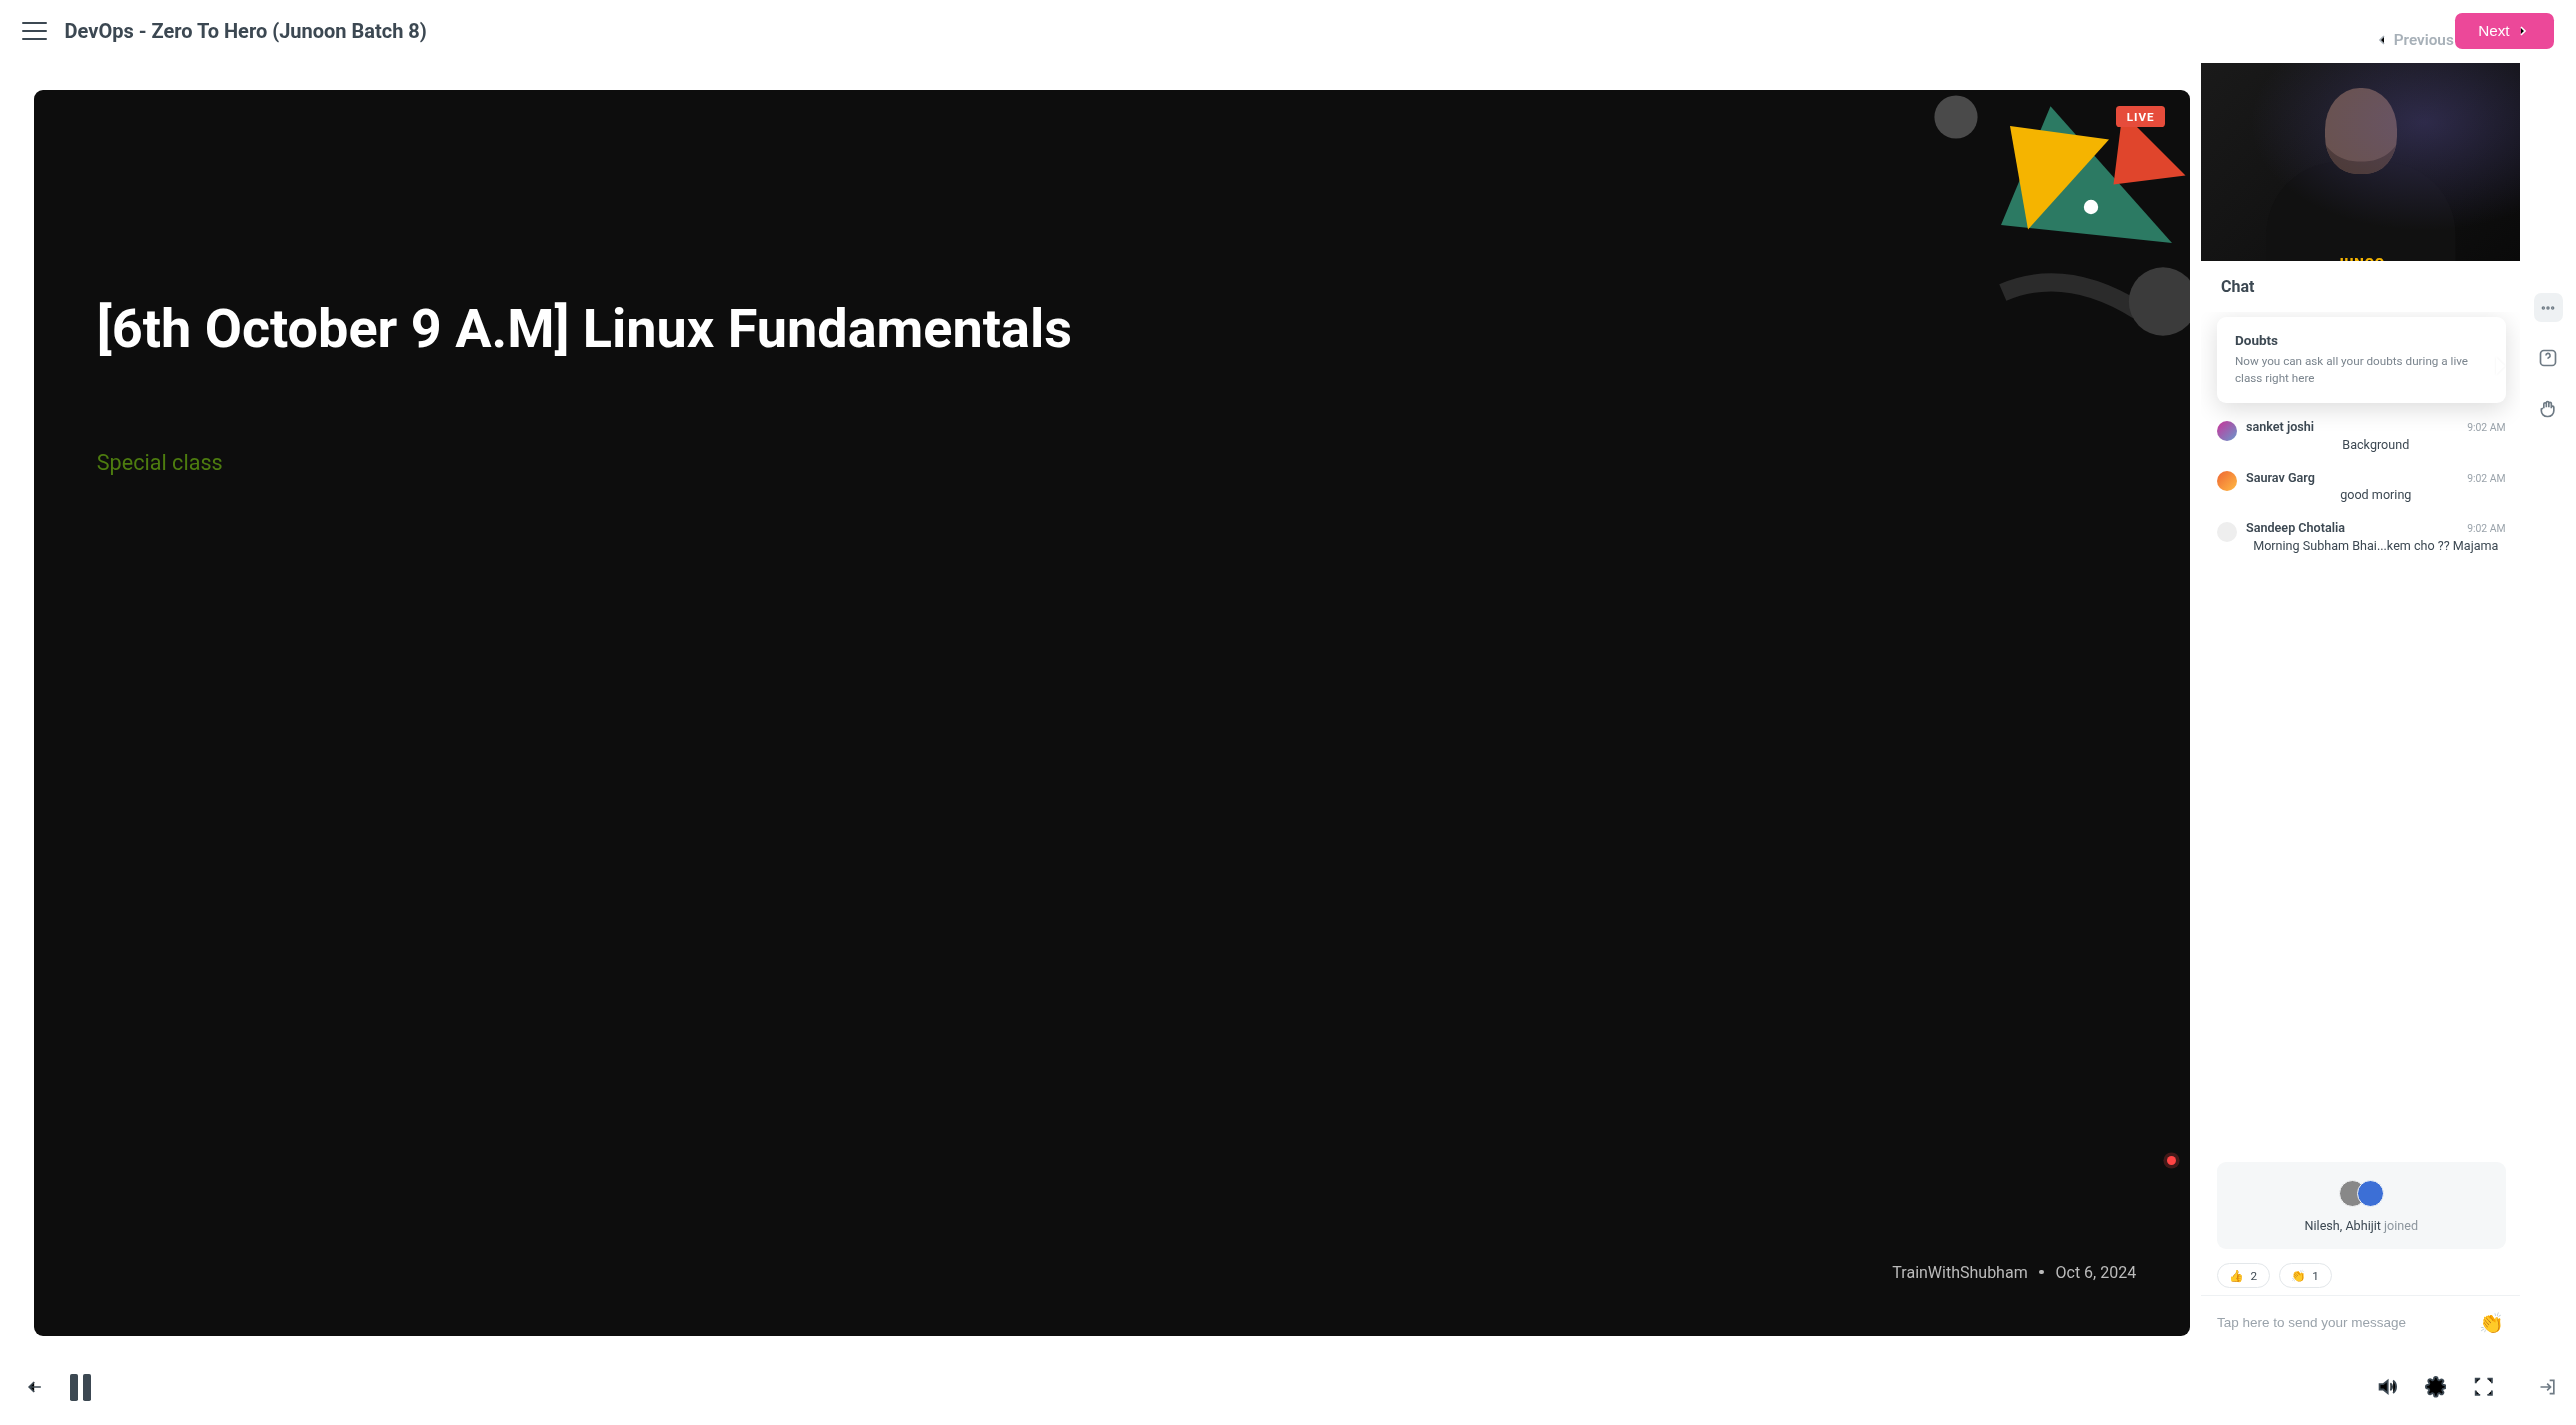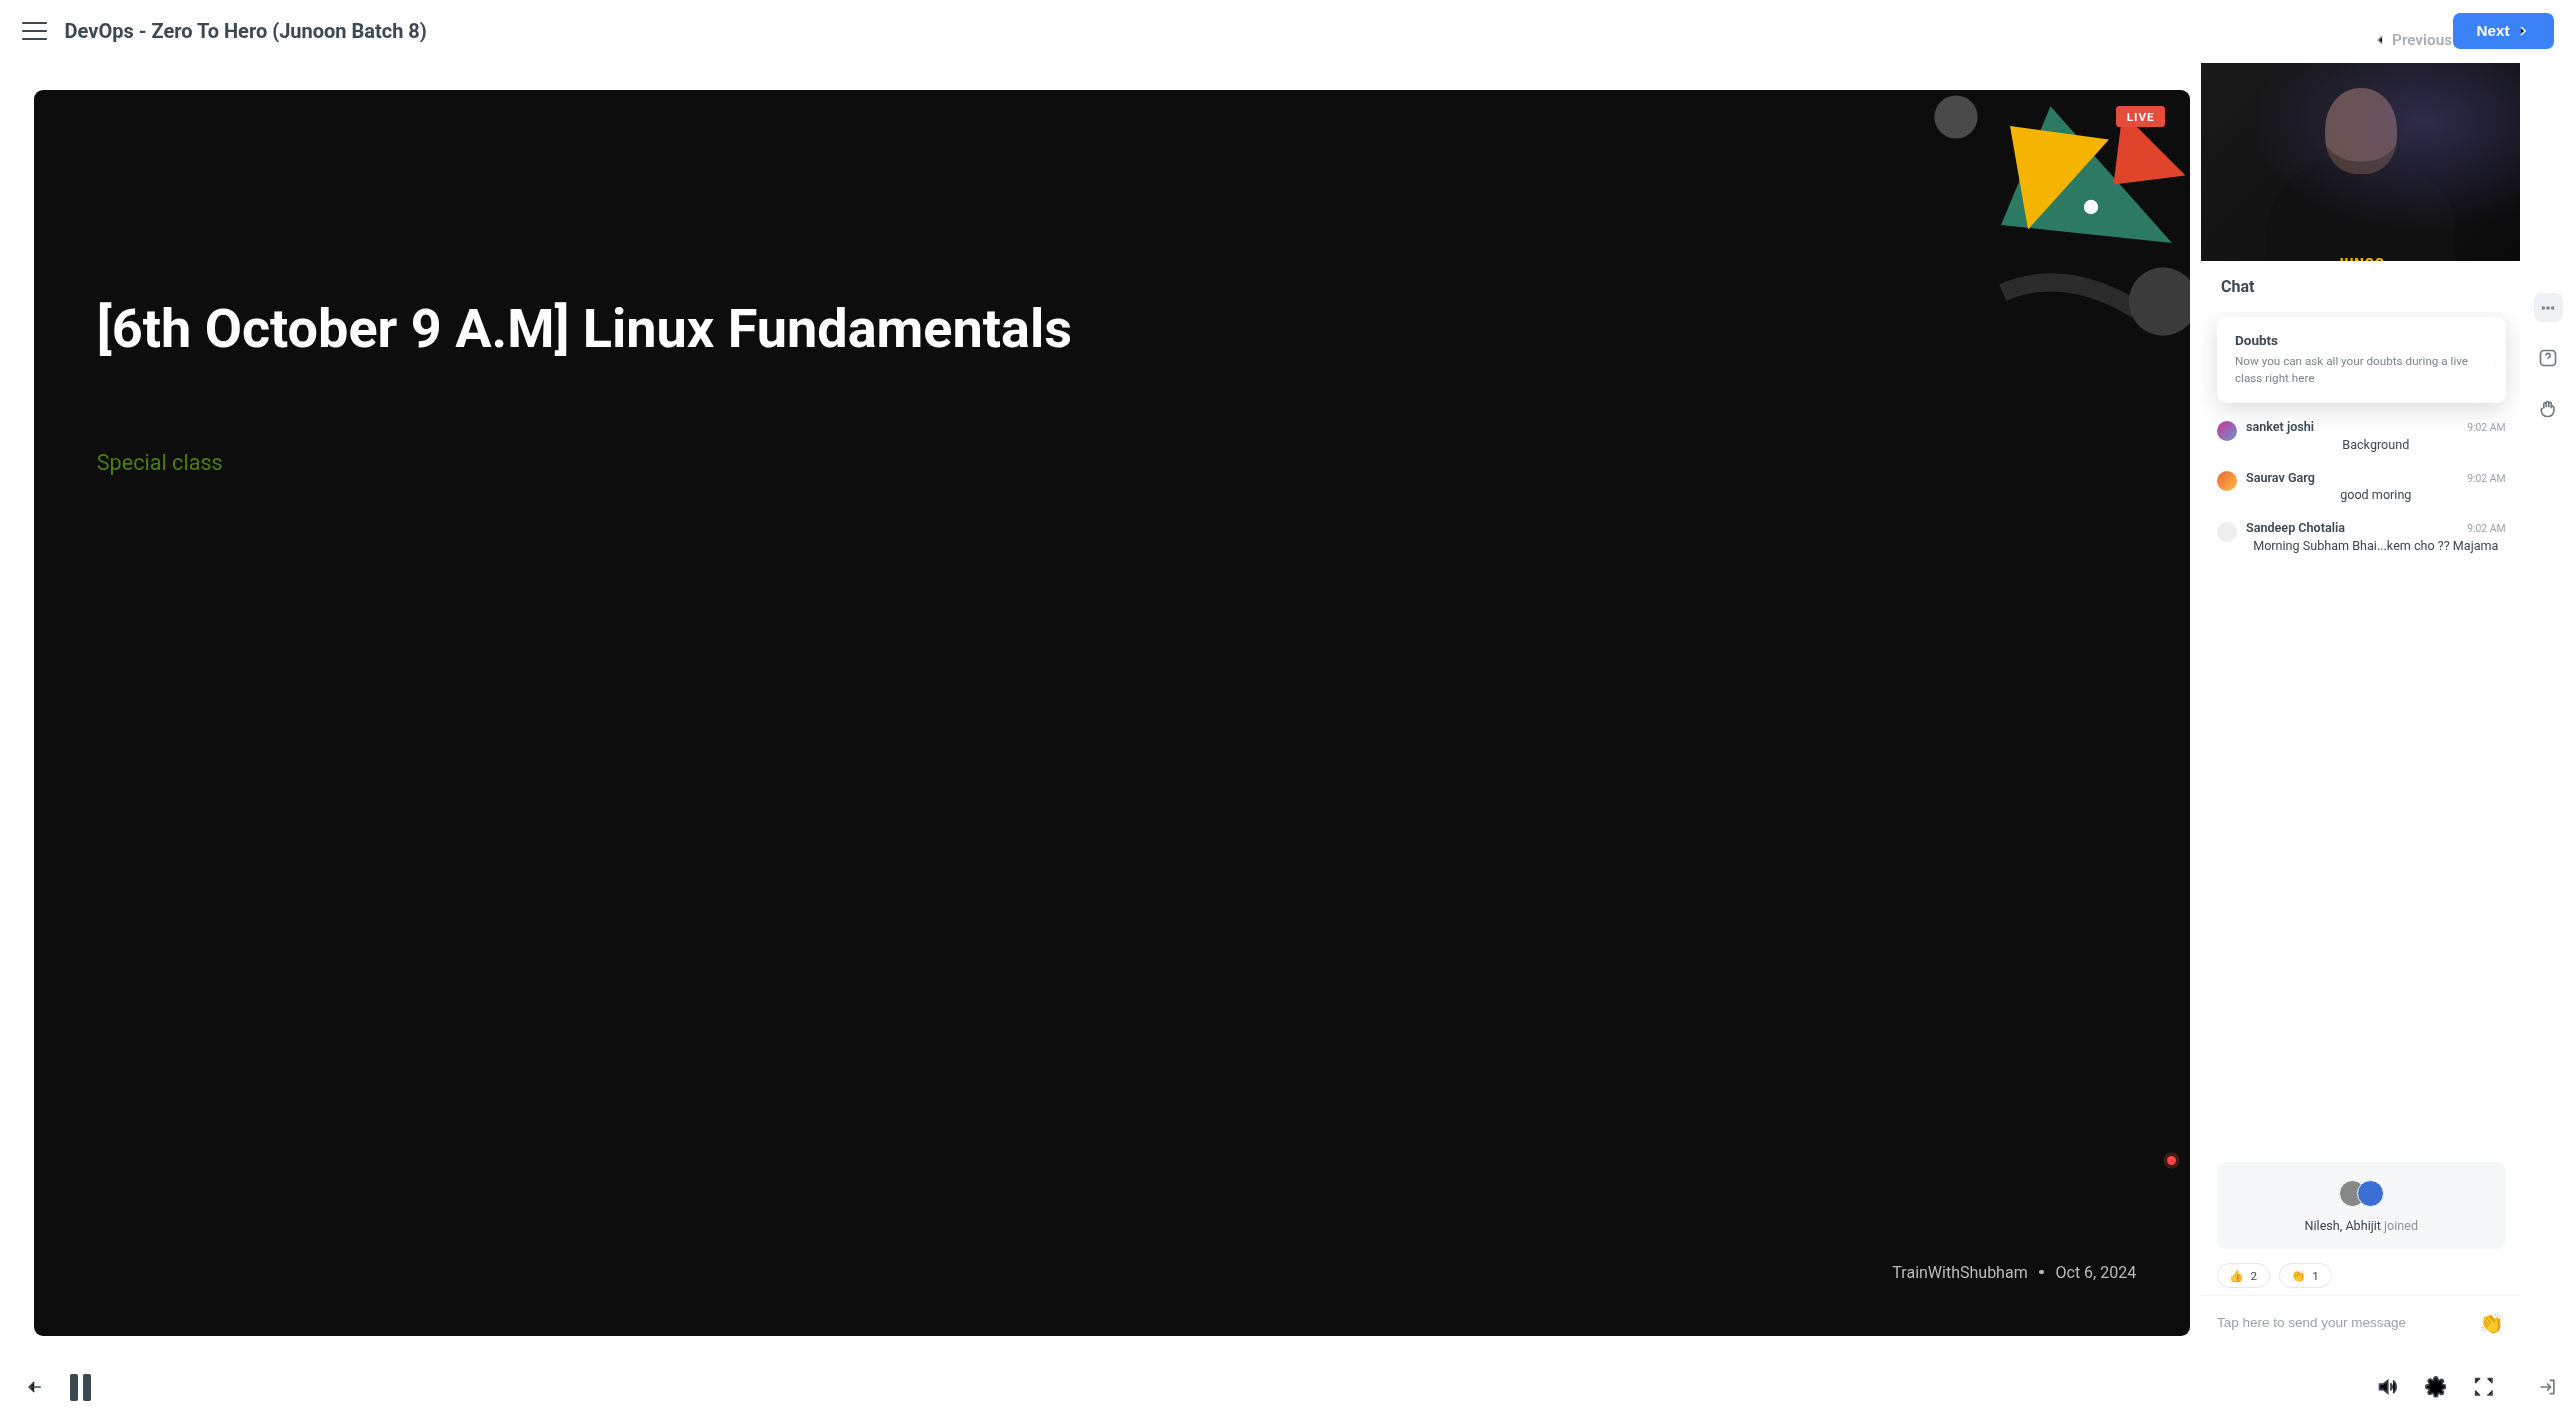--- a/index.html
+++ b/index.html
@@ -25,23 +25,23 @@
   .hamburger span { height: 2.3px; background: #3C4852; border-radius: 1.8px; }
   .page-title { font-size: 20px; font-weight: 700; color: #3C4852; }
   .nav-group { margin-left: auto; display: flex; align-items: flex-end; gap: 1px; }
   .nav-prev {
     display: flex; align-items: center; gap: 3.6px;
     color: #A7B0B8; font-size: 15.3px; font-weight: 600; cursor: pointer;
   }
   .nav-prev svg { stroke: #A7B0B8; }
   .nav-next {
     display: flex; align-items: center; gap: 5.4px;
-    background: #3b82f6; color: #fff;
+    background: #ec4899; color: #fff;
     padding: 9px 23.4px; border-radius: 7.2px;
-    font-size: 15.3px; font-weight: 700; cursor: pointer; border: none;
+    font-size: 15.3px; font-weight: 400; cursor: pointer; border: none;
   }
   .nav-next svg { stroke: #fff; }
 
   
   .content-row {
     display: flex;
     height: calc(100% - 63px - 76px);
     margin-right: 56px; 
     padding-left: 32px;
   }

